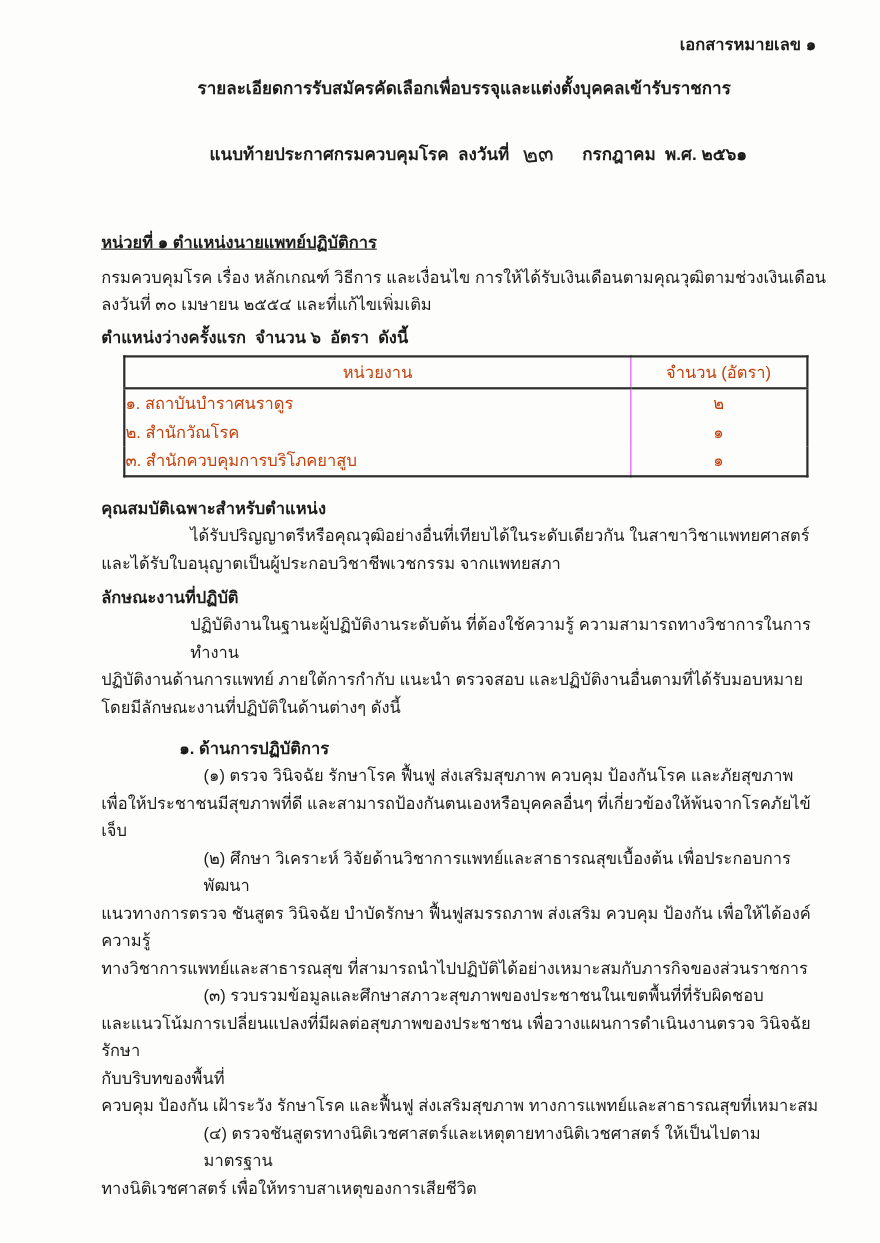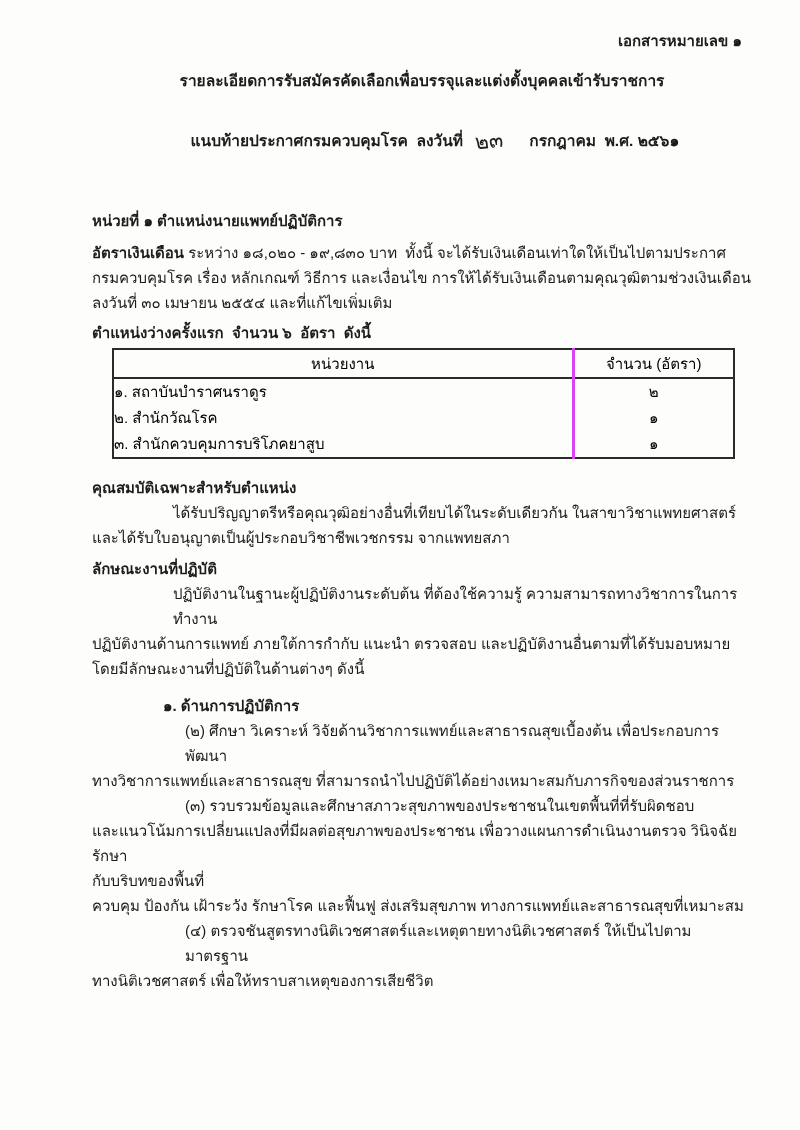--- a/index.html
+++ b/index.html
@@ -12,34 +12,34 @@
   .b{font-weight:bold;}
   .line{line-height:25px;white-space:pre-wrap;}
   .doc-number{text-align:right;margin-right:10px;line-height:22px;font-weight:bold;white-space:pre-wrap;}
   .title-block{margin-top:14px;text-align:center;}
   .title-line{line-height:30px;font-weight:bold;white-space:pre-wrap;font-size:15.5px;}
   .handwritten{
     display:inline-block;font-weight:400;font-size:21px;line-height:20px;
     font-family:"DejaVu Serif",serif;transform:rotate(-6deg);
     margin:0 26px 0 12px;position:relative;top:2px;color:#222;
   }
-  .mt-unit{margin-top:22px;}
+  .mt-unit{margin-top:22px;text-decoration:underline;}
   .para-salary{margin-top:7px;}
   .mt-vacancy{margin-top:5px;}
   .vacancy-table{
     border-collapse:collapse;margin:3px 0 0 20px;width:621px;table-layout:fixed;
-    font-size:15px;color:#000000;
+    font-size:15px;color:#c2410c;
   }
   .vacancy-table{border:2px solid #2b2b2b;}
   .vacancy-table th{
     font-weight:normal;text-align:center;height:27px;padding:0;
     border-bottom:2px solid #2b2b2b;white-space:pre-wrap;
   }
   .vacancy-table td{height:26px;padding:0 0 0 0;white-space:pre-wrap;}
-  .vacancy-table .divider{border-left:3px solid #d946ef;}
+  .vacancy-table .divider{border-left:1px solid #d946ef;}
   .vacancy-table td.count{text-align:center;padding:0;}
   .sec-heading{font-weight:bold;margin-top:16px;line-height:25px;white-space:pre-wrap;}
   .sec-heading.tight{margin-top:6px;}
   .indent-first{padding-left:81px;}
   .jd-sub-heading{font-weight:bold;padding-left:71px;margin-top:12px;line-height:25px;white-space:pre-wrap;}
   .item-first{padding-left:93px;}
 </style>
 </head>
 <body>
 
@@ -50,21 +50,20 @@
   <div class="title-block">
     <div class="title-line">รายละเอียดการรับสมัครคัดเลือกเพื่อบรรจุและแต่งตั้งบุคคลเข้ารับราชการ</div>
     <div class="title-line">
       <span>แนบท้ายประกาศกรมควบคุมโรค  ลงวันที่</span><span class="handwritten">๒๓</span><span>กรกฎาคม  พ.ศ. ๒๕๖๑</span>
     </div>
   </div>
 
   <div class="line b mt-unit">หน่วยที่ ๑ ตำแหน่งนายแพทย์ปฏิบัติการ</div>
 
   <div class="para-salary">
-    <div class="line"><span class="b">อัตราเงินเดือน</span><span> ระหว่าง ๑๘,๐๒๐ - ๑๙,๘๓๐ บาท  ทั้งนี้ จะได้รับเงินเดือนเท่าใดให้เป็นไปตามประกาศ</span></div>
     <div class="line">กรมควบคุมโรค เรื่อง หลักเกณฑ์ วิธีการ และเงื่อนไข การให้ได้รับเงินเดือนตามคุณวุฒิตามช่วงเงินเดือน</div>
     <div class="line">ลงวันที่ ๓๐ เมษายน ๒๕๕๔ และที่แก้ไขเพิ่มเติม</div>
   </div>
 
   <div class="line b mt-vacancy">ตำแหน่งว่างครั้งแรก  จำนวน ๖  อัตรา  ดังนี้</div>
 
   <table class="vacancy-table">
     <colgroup>
         <col style="width:460px">
         <col style="width:161px">
@@ -100,21 +99,26 @@
   <div class="sec-heading tight">ลักษณะงานที่ปฏิบัติ</div>
   <div>
     <div class="line indent-first">ปฏิบัติงานในฐานะผู้ปฏิบัติงานระดับต้น ที่ต้องใช้ความรู้ ความสามารถทางวิชาการในการทำงาน</div>
     <div class="line">ปฏิบัติงานด้านการแพทย์ ภายใต้การกำกับ แนะนำ ตรวจสอบ และปฏิบัติงานอื่นตามที่ได้รับมอบหมาย</div>
     <div class="line">โดยมีลักษณะงานที่ปฏิบัติในด้านต่างๆ ดังนี้</div>
   </div>
 
   <div class="jd-sub-heading">๑. ด้านการปฏิบัติการ</div>
 
   <div>
+    <div class="line item-first">(๑) ตรวจ วินิจฉัย รักษาโรค ฟื้นฟู ส่งเสริมสุขภาพ ควบคุม ป้องกันโรค และภัยสุขภาพ</div>
+    <div class="line">เพื่อให้ประชาชนมีสุขภาพที่ดี และสามารถป้องกันตนเองหรือบุคคลอื่นๆ ที่เกี่ยวข้องให้พ้นจากโรคภัยไข้เจ็บ</div>
+  </div>
+  <div>
     <div class="line item-first">(๒) ศึกษา วิเคราะห์ วิจัยด้านวิชาการแพทย์และสาธารณสุขเบื้องต้น เพื่อประกอบการพัฒนา</div>
+    <div class="line">แนวทางการตรวจ ชันสูตร วินิจฉัย บำบัดรักษา ฟื้นฟูสมรรถภาพ ส่งเสริม ควบคุม ป้องกัน เพื่อให้ได้องค์ความรู้</div>
     <div class="line">ทางวิชาการแพทย์และสาธารณสุข ที่สามารถนำไปปฏิบัติได้อย่างเหมาะสมกับภารกิจของส่วนราชการ</div>
   </div>
   <div>
     <div class="line item-first">(๓) รวบรวมข้อมูลและศึกษาสภาวะสุขภาพของประชาชนในเขตพื้นที่ที่รับผิดชอบ</div>
     <div class="line">และแนวโน้มการเปลี่ยนแปลงที่มีผลต่อสุขภาพของประชาชน เพื่อวางแผนการดำเนินงานตรวจ วินิจฉัย รักษา</div>
     <div class="line">กับบริบทของพื้นที่</div>
     <div class="line">ควบคุม ป้องกัน เฝ้าระวัง รักษาโรค และฟื้นฟู ส่งเสริมสุขภาพ ทางการแพทย์และสาธารณสุขที่เหมาะสม</div>
   </div>
   <div>
     <div class="line item-first">(๔) ตรวจชันสูตรทางนิติเวชศาสตร์และเหตุตายทางนิติเวชศาสตร์ ให้เป็นไปตามมาตรฐาน</div>

